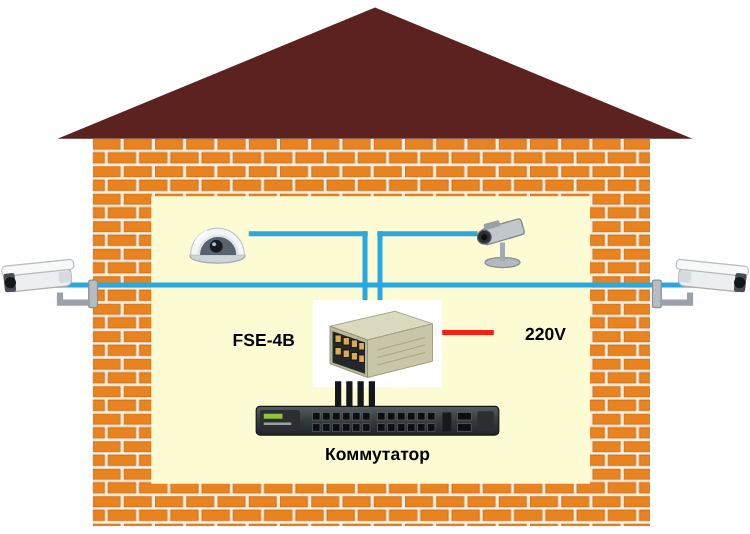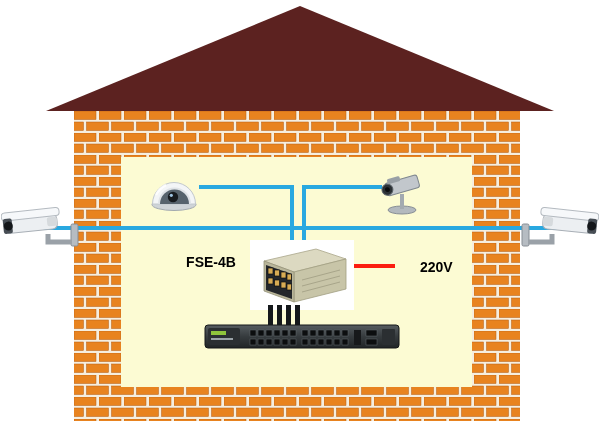--- a/index.html
+++ b/index.html
@@ -149,22 +149,23 @@
         <rect x="130" y="17" width="6" height="6"></rect>
           <rect x="138" y="17" width="6" height="6"></rect>
       </g>
       <rect x="150" y="8" width="7" height="15" fill="#17191b"></rect>
       <rect x="162" y="8" width="11" height="6" fill="#0c0e0f" stroke="#646c71" stroke-width="0.5"></rect>
       <rect x="162" y="17" width="11" height="6" fill="#0c0e0f" stroke="#646c71" stroke-width="0.5"></rect>
       <rect x="178" y="7" width="13" height="16" rx="1" fill="#2b2f32"></rect>
     </svg>
   </div>
 
-  <div class="abs label" style="left:180px;top:254px;width:62px;text-align:center">FSE-4B</div>
+  <div class="abs label" style="left:180px;top:264px;width:62px;text-align:center">FSE-4B</div>
   <div class="abs label" style="left:420px;top:259px">220V</div>
+  <div class="abs label" style="left:204px;top:355px;width:196px;text-align:center">Коммутатор</div>
 
   <div class="abs" style="left:1px;top:197px">
     <svg width="78" height="56" viewBox="0 0 78 56">
       <rect x="70" y="27" width="7" height="22" rx="1.5" fill="#b6bcc2" stroke="#868d94"></rect>
       <path d="M47,37 L47,45 L71,45" fill="none" stroke="#9aa1a8" stroke-width="5"></path>
       <g transform="rotate(-6 32 25)">
         <rect x="4" y="19" width="52" height="15" rx="5" fill="#eceff2" stroke="#a8afb6"></rect>
         <rect x="1" y="13" width="58" height="8" rx="3.5" fill="#f6f8fa" stroke="#b4bac0"></rect>
         <rect x="2" y="19" width="9" height="15" rx="2" fill="#474e55"></rect>
         <circle cx="7" cy="26.5" r="4.5" fill="#14171a"></circle>

